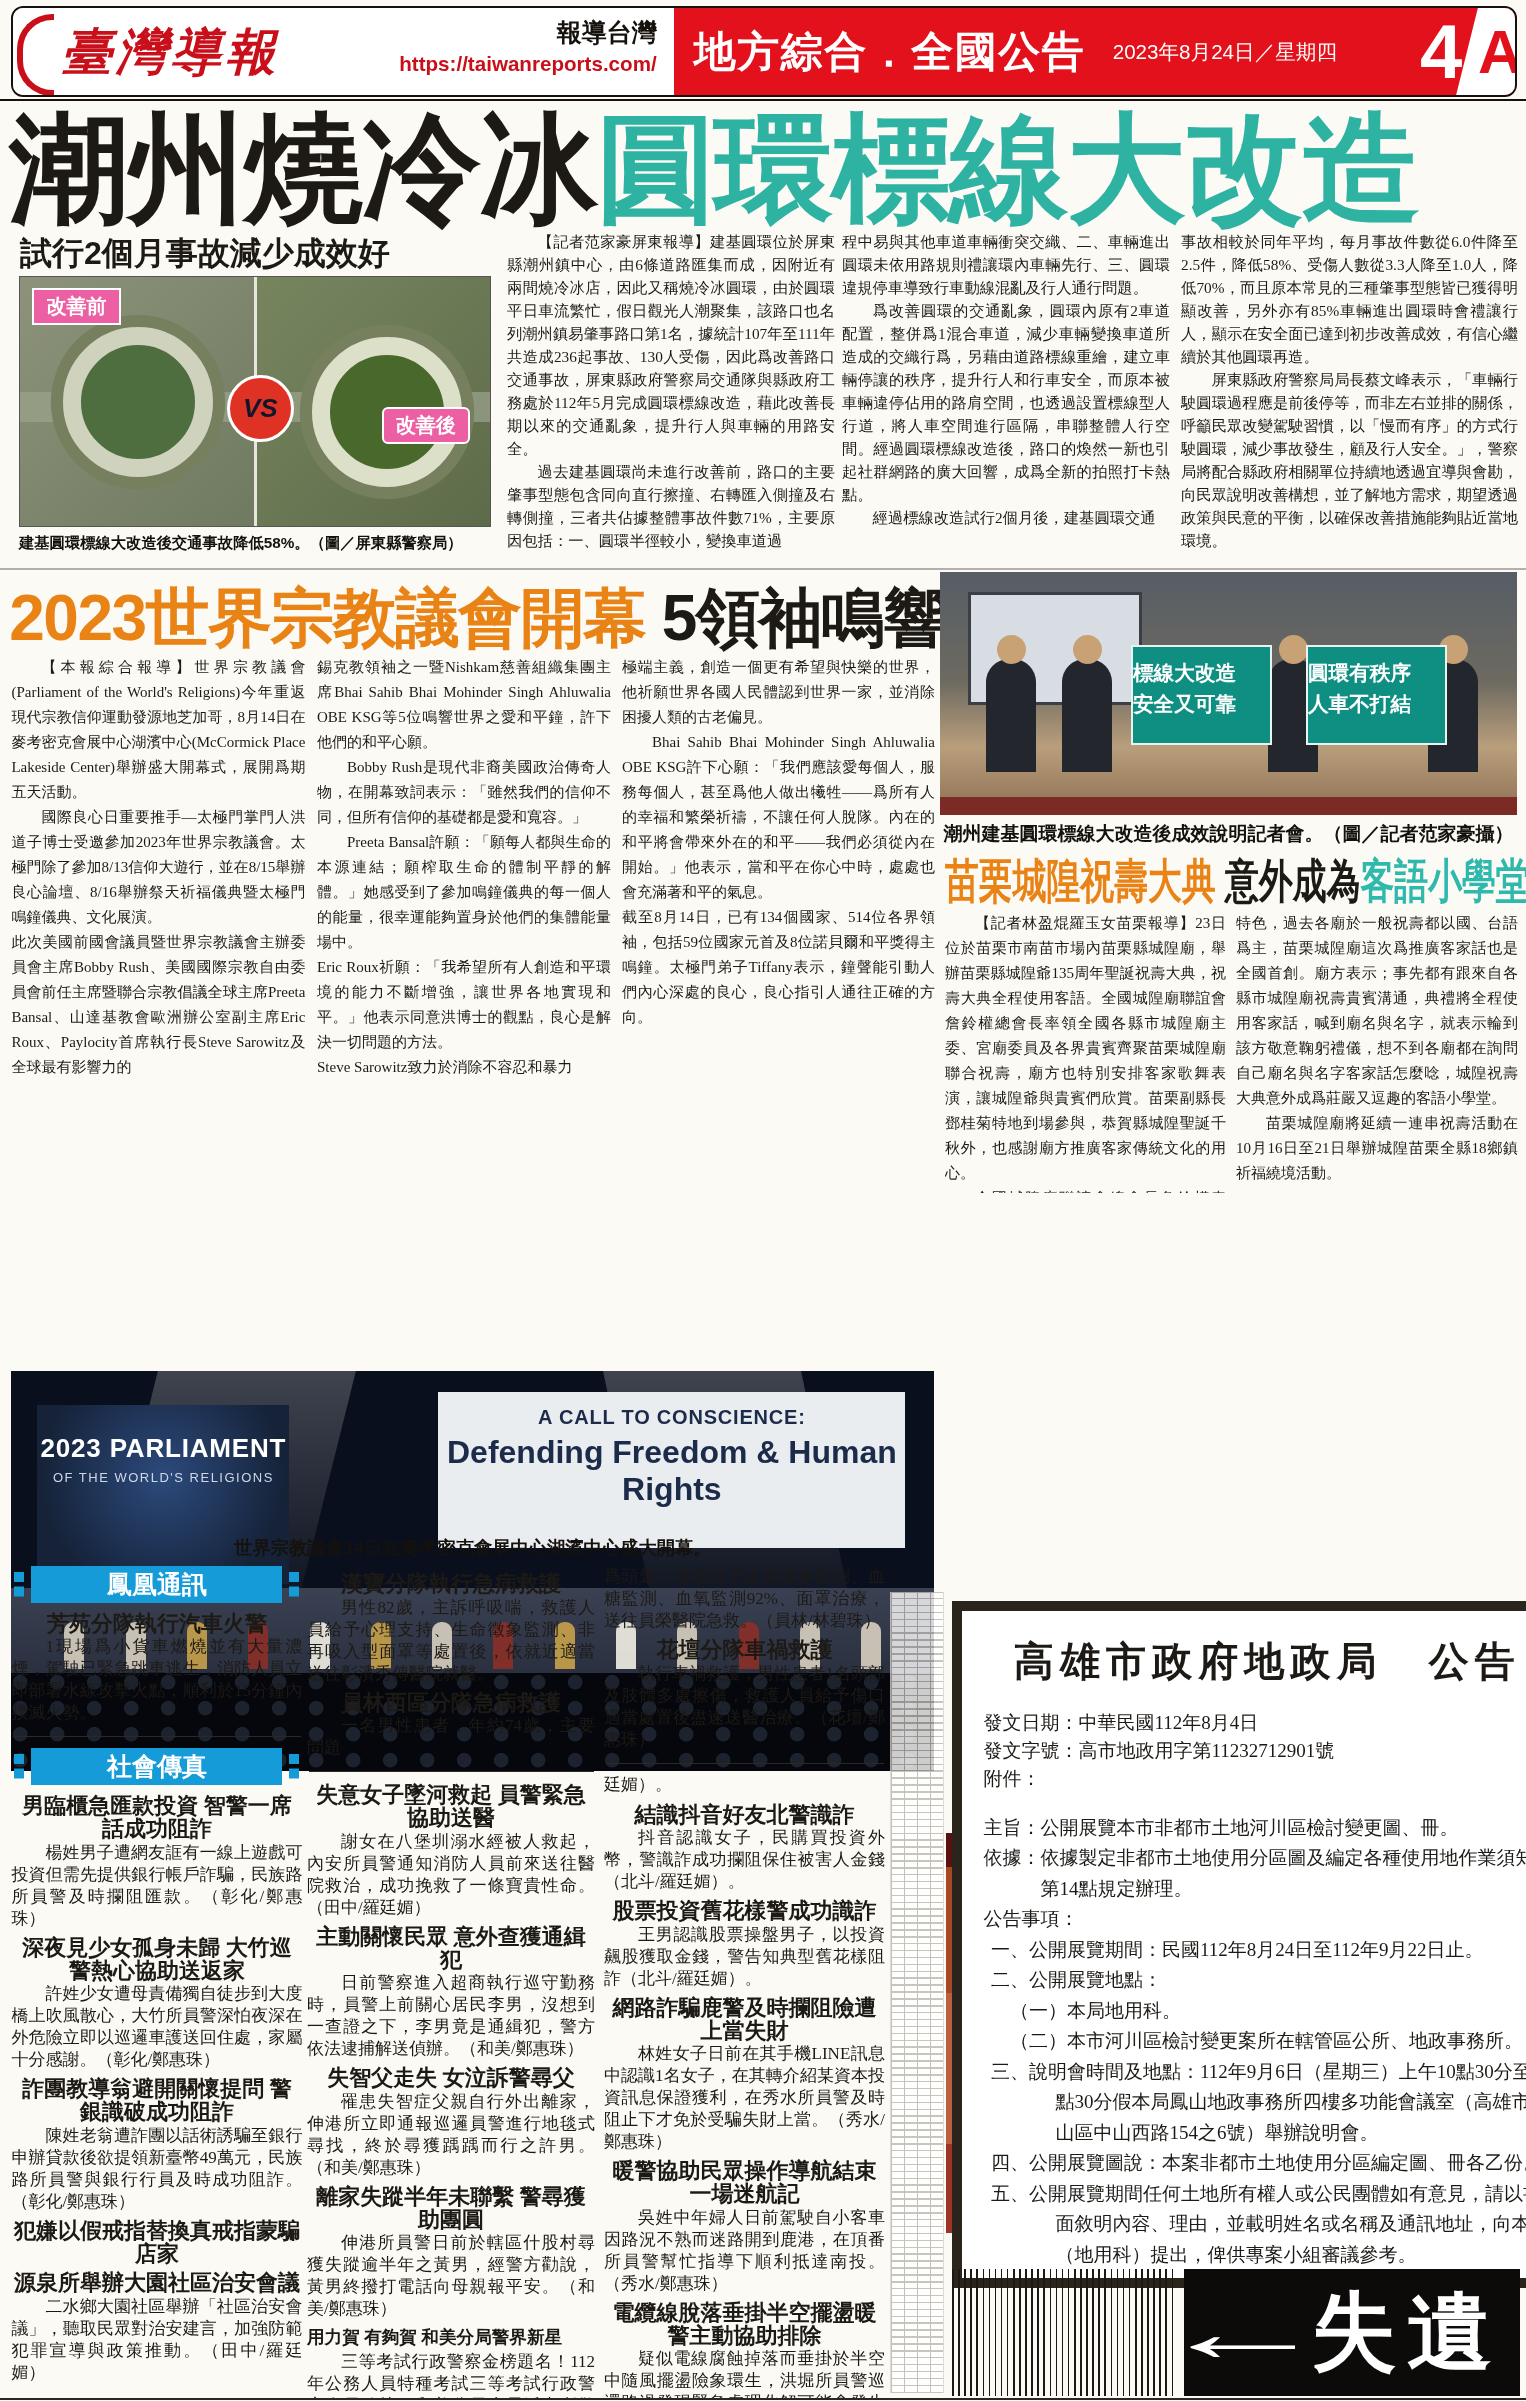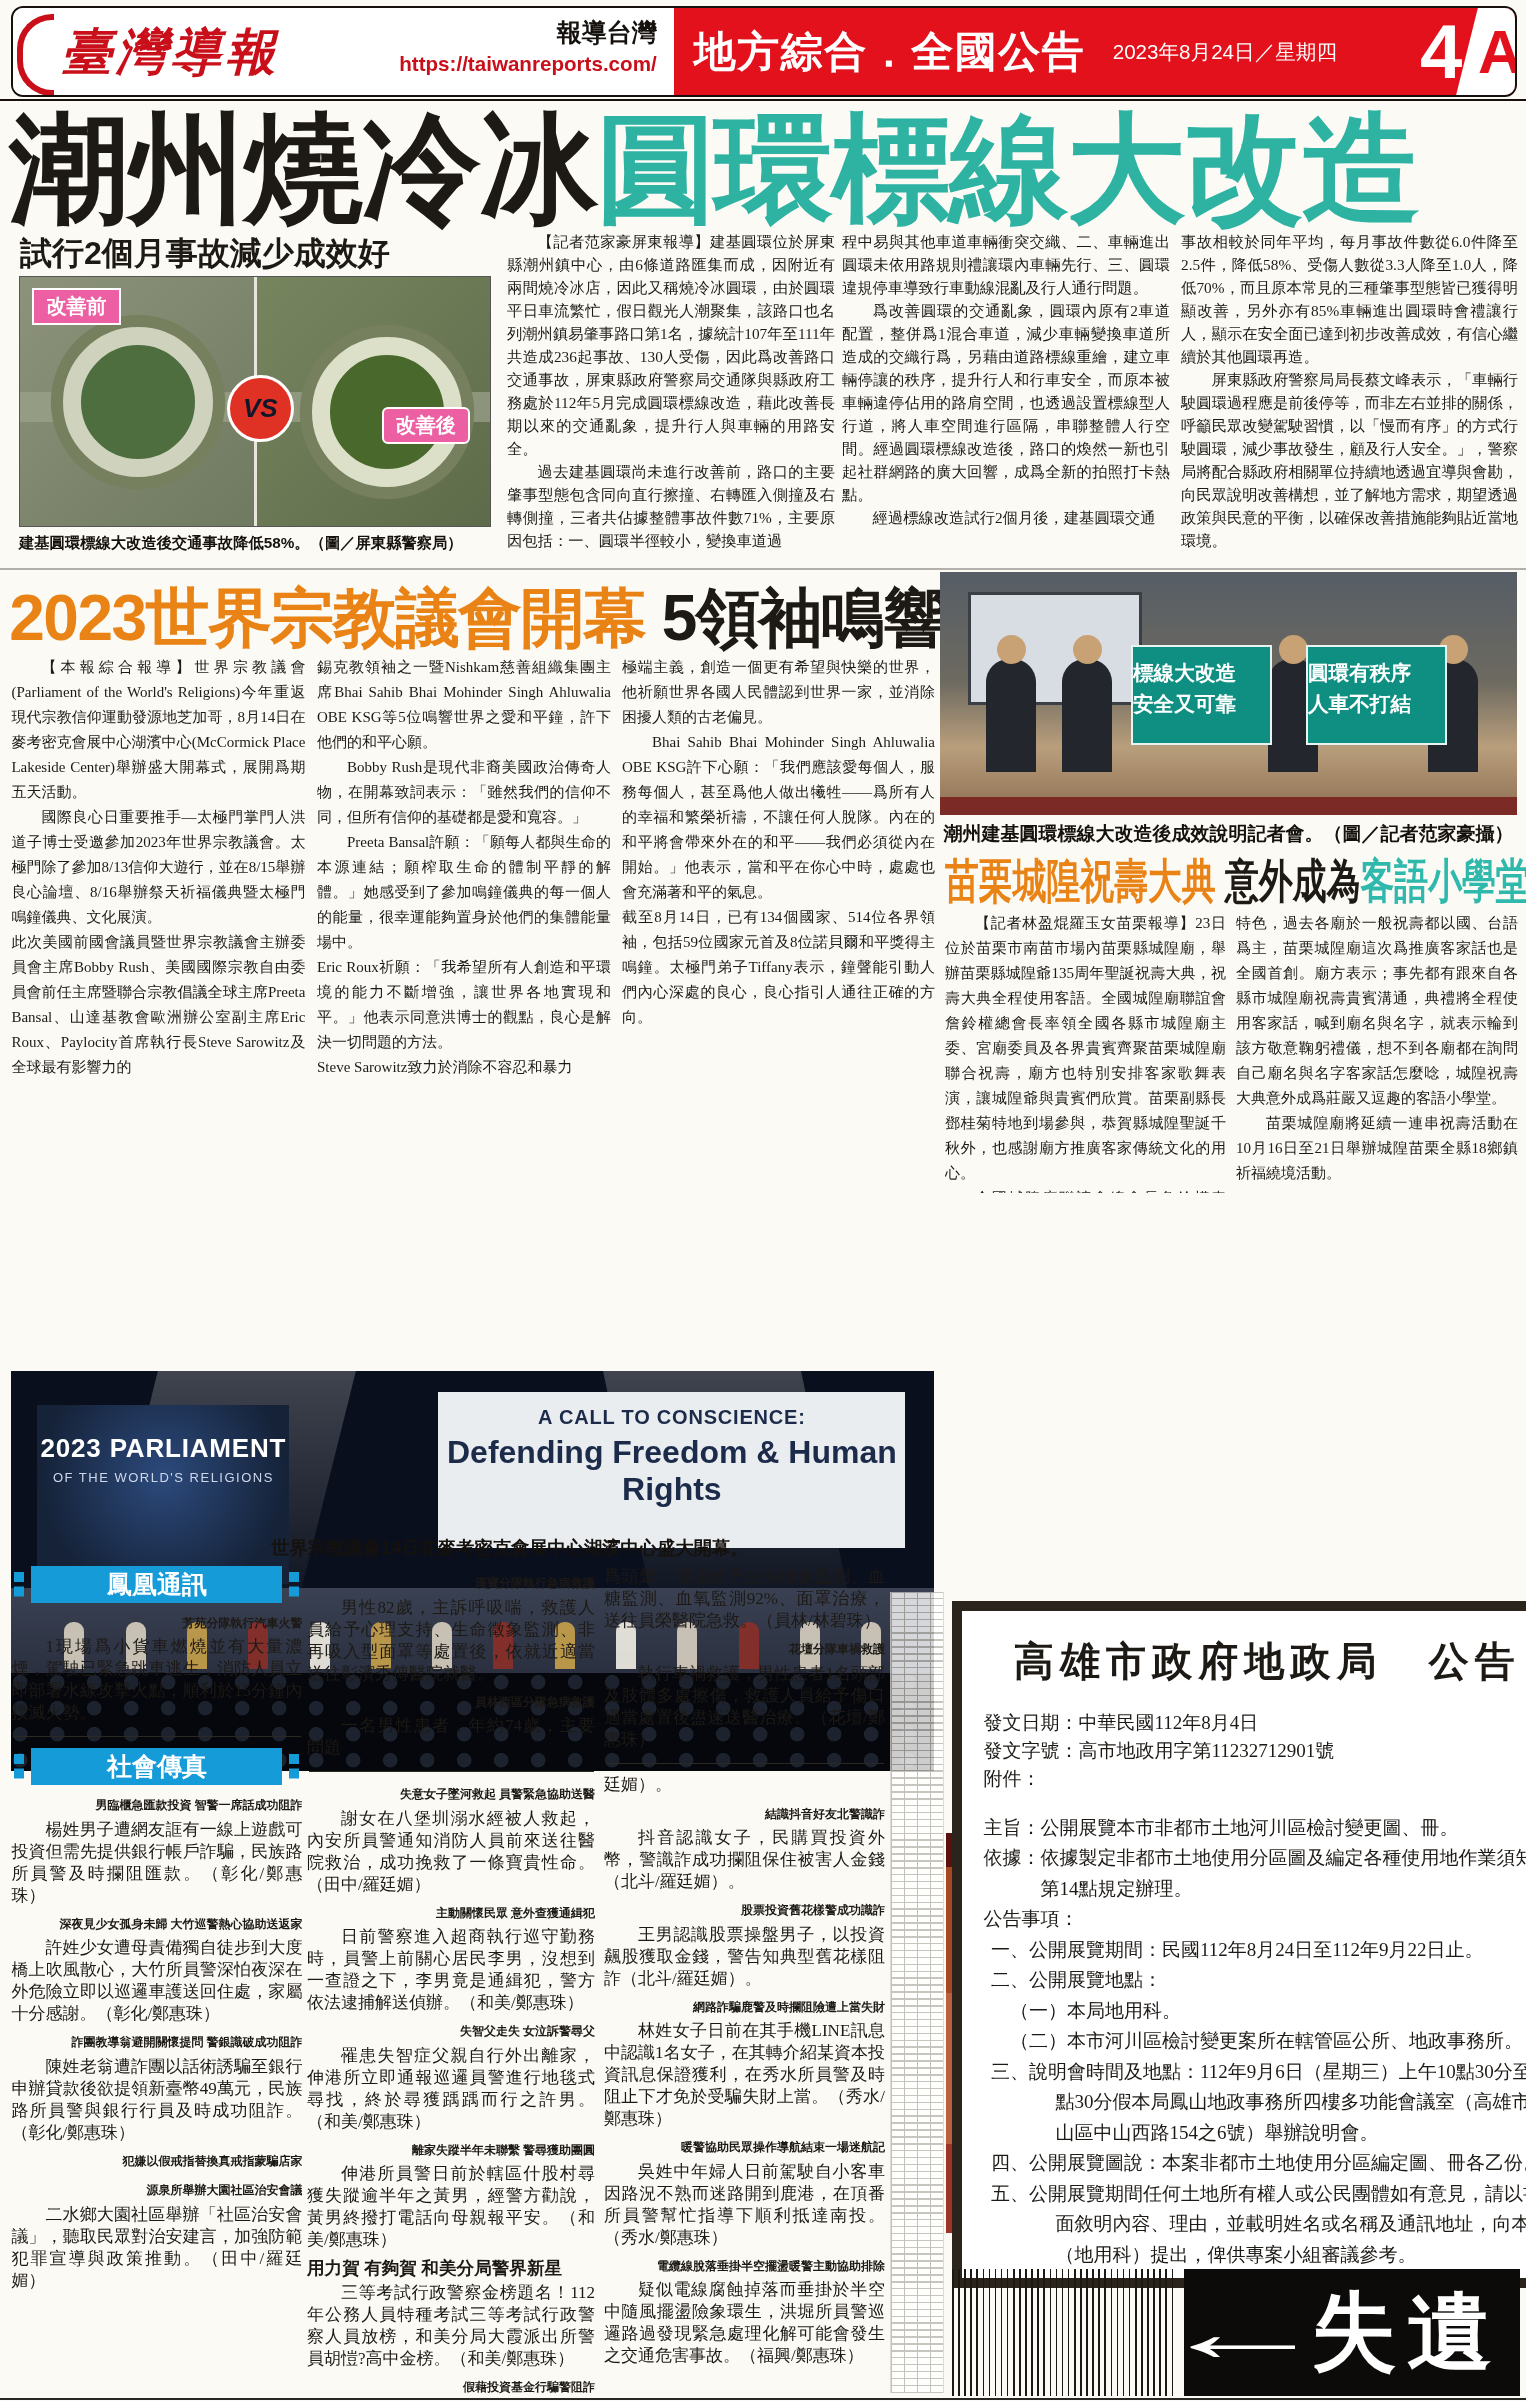--- a/index.html
+++ b/index.html
@@ -118,21 +118,21 @@
      background:radial-gradient(circle at 10.7px 10.7px,#e8b64c 6.1px,transparent 6.9px),
                 radial-gradient(circle at 30.5px 23px,#d4e2e8 5.3px,transparent 6.1px);
      background-size:55px 37px;}
   
   .briefs{overflow:hidden;font-size:17px;line-height:22px;}
   .bi-banner{background:#149bd8;color:#fff;font-weight:bold;font-size:25px;text-align:center;height:37px;
              line-height:37px;margin:1.5px 20px 9.2px;position:relative;font-family:"Liberation Sans",sans-serif;}
   .bi-banner::before,.bi-banner::after{content:"";position:absolute;width:10px;height:10px;background:#149bd8;top:6.1px;
              box-shadow:0 14.5px 0 #149bd8;}
   .bi-banner::before{left:-17px;} .bi-banner::after{right:-17px;}
-  .bi-h{font-weight:bold;text-align:right;font-size:12px;line-height:23px;margin:6.1px 0 1.5px;}
+  .bi-h{font-weight:bold;text-align:center;font-size:22px;line-height:23px;margin:6.1px 0 1.5px;}
   .bi-hl{font-weight:bold;text-align:left;font-size:17.6px;line-height:23px;margin:6.1px 0 1.5px;}
   .bi-p{text-align:justify;text-indent:2em;}
   .bi-pc{text-align:justify;}
   .bi-rule{border-top:1.5px solid #2c2823;margin:12.2px 1.5px 10.7px;}
   
   .notice{border:10.7px solid #2b241d;background:#fff;padding:15.3px 21.4px;overflow:hidden;}
   .notice-title{text-align:center;font-size:40px;font-weight:bold;letter-spacing:6.1px;margin:7.6px 0 20px;}
   .notice-meta div{font-size:19px;line-height:28px;}
   .notice-body{margin-top:20px;font-size:19px;line-height:30.5px;}
   .g-g0{font-weight:normal;}
@@ -282,21 +282,21 @@
         <span></span>
         <span></span>
         <span></span>
         <span></span>
         <span></span>
         <span></span>
         <span></span>
     </div>
     <div class="audience"></div>
   </div>
-  <div class="abs cap" style="left:11.4px;top:1535px;width:923px;text-align:center;font-size:18.3px;padding-left:37px;">世界宗教議會14日在麥考密克會展中心湖濱中心盛大開幕。</div>
+  <div class="abs cap" style="left:11.4px;top:1535px;width:923px;text-align:center;font-size:18.3px;">世界宗教議會14日在麥考密克會展中心湖濱中心盛大開幕。</div>
 
   <div class="abs photo temple-photo" style="left:946px;top:1190px;width:571px;height:400px;">
     <div class="temple-roof"></div>
     <div class="temple-eave"></div>
     <div class="lantern" style="left:69px;top:53px;"></div>
     <div class="lantern" style="left:267px;top:46px;"></div>
     <div class="lantern" style="left:458px;top:56px;"></div>
     <div class="temple-crowd">
       <span></span>
         <span></span>

